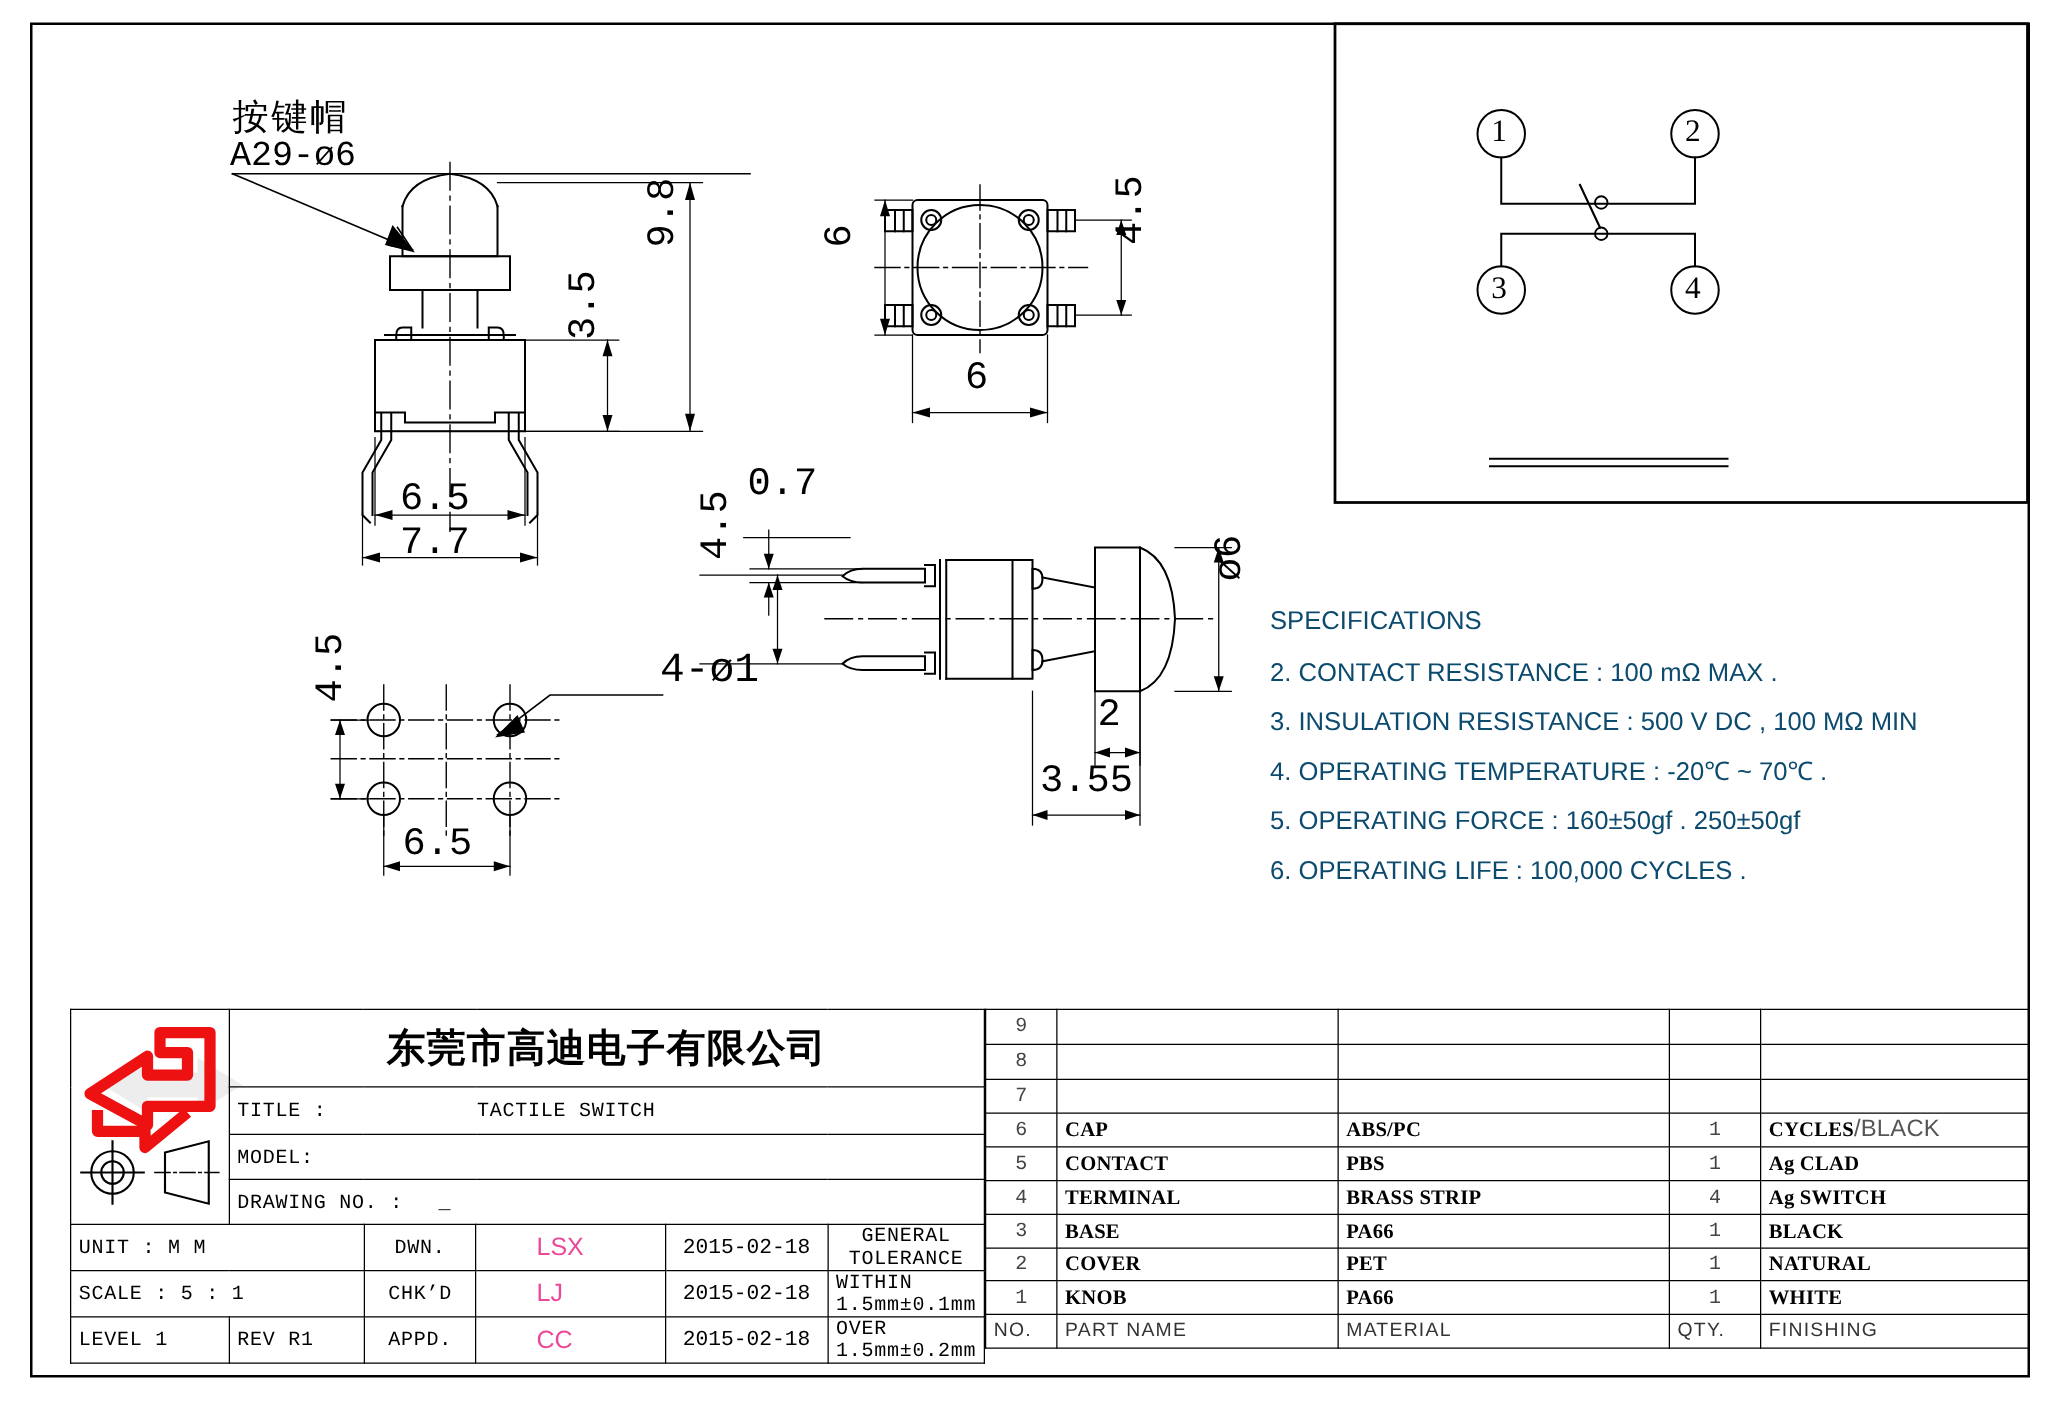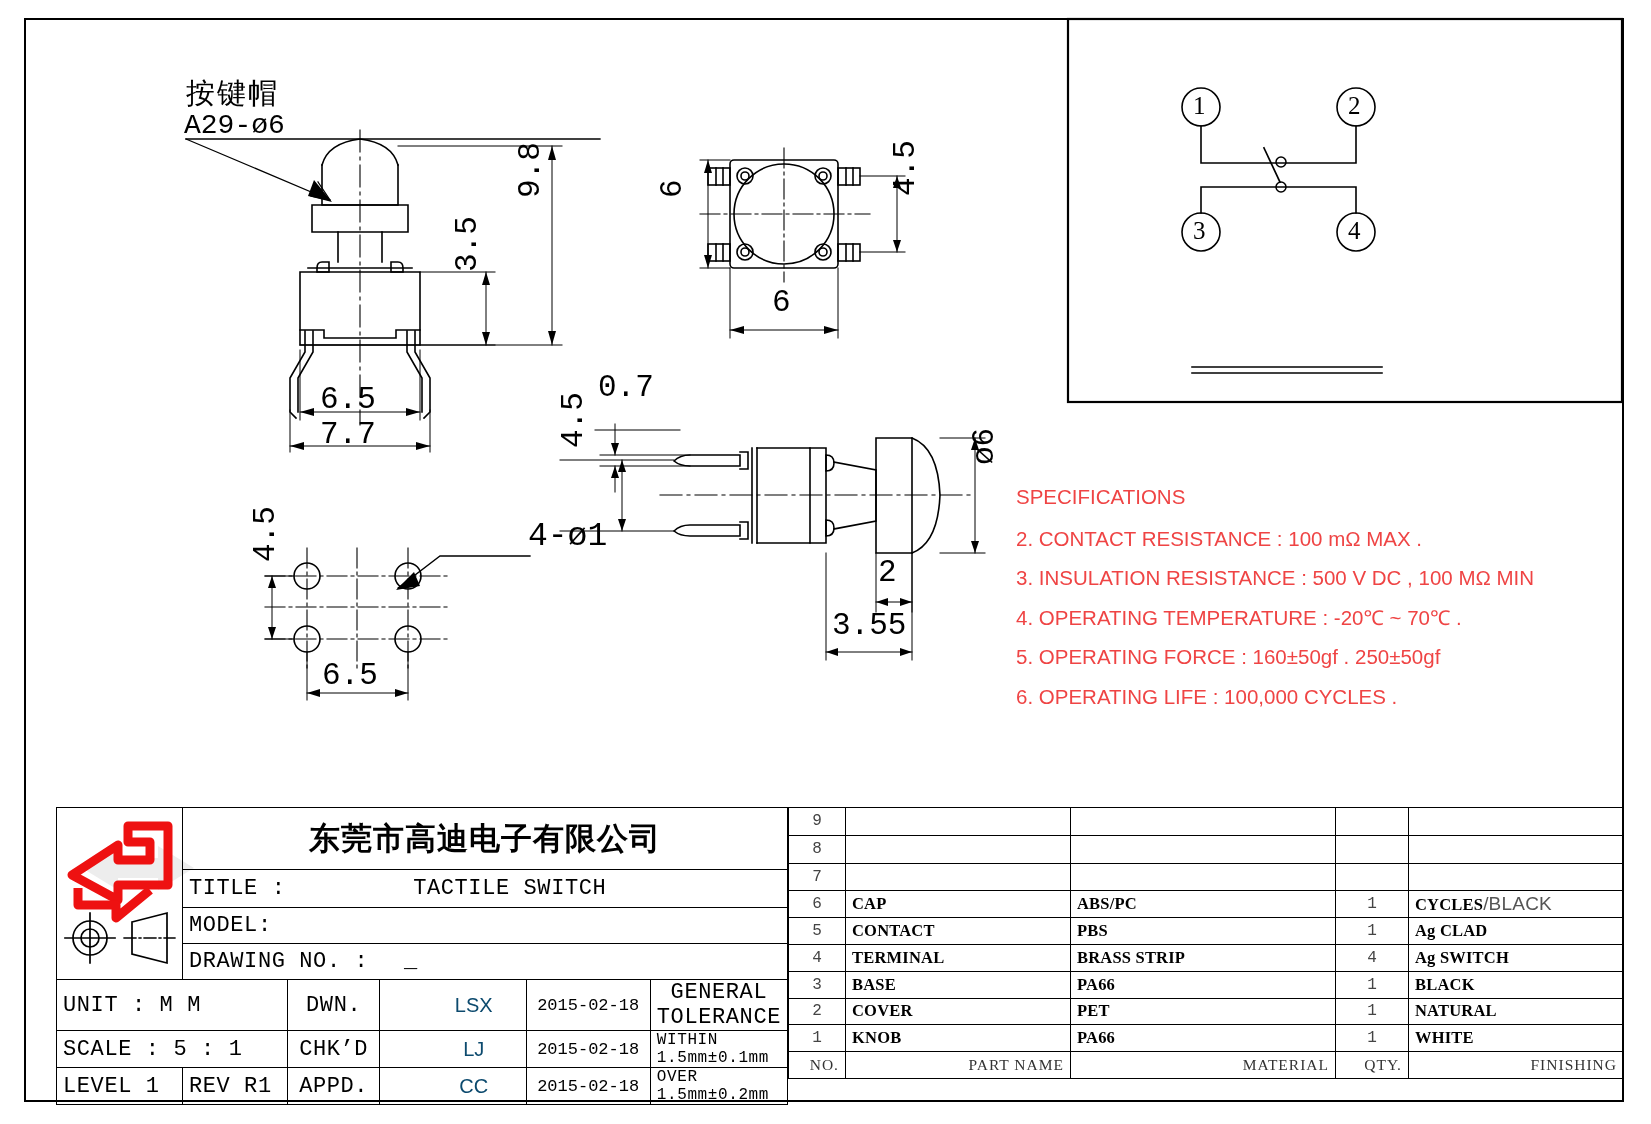--- a/index.html
+++ b/index.html
@@ -3,38 +3,38 @@
 <meta charset="utf-8">
 <style>
   html,body{margin:0;padding:0;background:#fff;}
   body{font-family:"Liberation Serif", serif;}
   #page{position:relative;width:1651px;height:1124px;background:#ffffff;overflow:hidden;}
   #frame{position:absolute;left:24px;top:18px;width:1600px;height:1084px;border:2px solid #000;box-sizing:border-box;}
   svg{display:block;}
 
   
   #specs{position:absolute;left:1016px;top:487px;width:600px;}
-  #specs div{font-family:"Liberation Sans", sans-serif;font-size:20.5px;color:#ef4444;line-height:1.0;margin-bottom:19px;white-space:nowrap;}
+  #specs div{font-family:"Liberation Sans", sans-serif;font-size:20.5px;color:#0c4a6e;line-height:1.0;margin-bottom:19px;white-space:nowrap;}
   #specs .head{margin-bottom:21px;}
 
   
   #titleblock{position:absolute;left:56px;top:807px;width:732px;height:272px;box-sizing:border-box;}
   #bom{position:absolute;left:788px;top:807px;width:836px;height:272px;box-sizing:border-box;}
 
   table{border-collapse:collapse;width:100%;height:100%;}
   td{border:1.4px solid #000;font-family:"Liberation Mono", monospace;padding:0 6px;color:#000;}
 
   .cn{font-family:"Liberation Sans", sans-serif;font-weight:bold;font-size:31px;letter-spacing:1px;text-align:center;}
-  .lbl{font-size:22px;letter-spacing:.6px;}
+  .lbl{font-size:16px;letter-spacing:.6px;}
   .ctr{text-align:center;}
   .bomtxt{font-family:"Liberation Serif", serif;font-weight:bold;font-size:16.5px;letter-spacing:.2px;}
   .bomno{font-family:"Liberation Mono", monospace;font-size:16px;text-align:center;color:#444;}
-  .bomhdr{font-family:Liberation Serif, serif;font-size:15.5px;text-align:right;letter-spacing:1px;color:#333;}
+  .bomhdr{font-family:Liberation Sans, sans-serif;font-size:15.5px;text-align:left;letter-spacing:1px;color:#333;}
   .thin{color:#555;font-weight:normal;font-family:"Liberation Sans",sans-serif;}
-  .handw{font-family:"Liberation Sans", sans-serif;font-size:20px;text-align:center;color:#0c4a6e;padding-left:48px;}
+  .handw{font-family:"Liberation Sans", sans-serif;font-size:20px;color:#ec4899;padding-left:48px;}
   .dt{font-size:17px;text-align:center;letter-spacing:0px;}
 </style>
 </head>
 <body>
 
 <div id="page">
   <div id="frame"></div>
 
   <svg width="1651" height="1124" style="position:absolute;left:0;top:0;">
     <g stroke="#000" fill="none" stroke-width="1.6" stroke-linecap="square">

